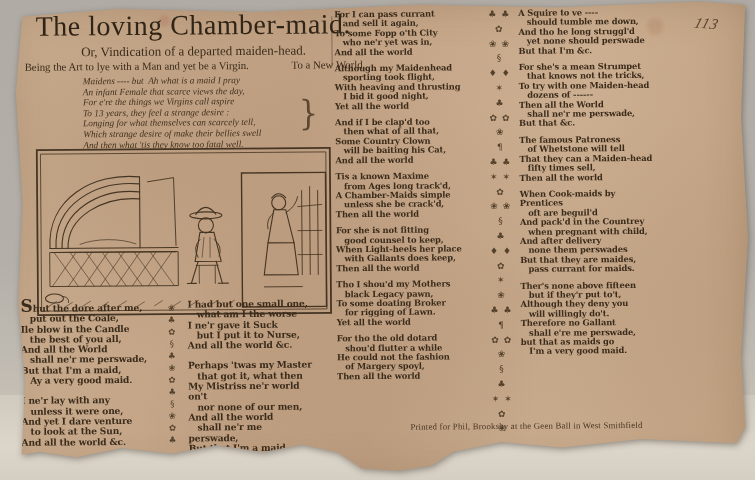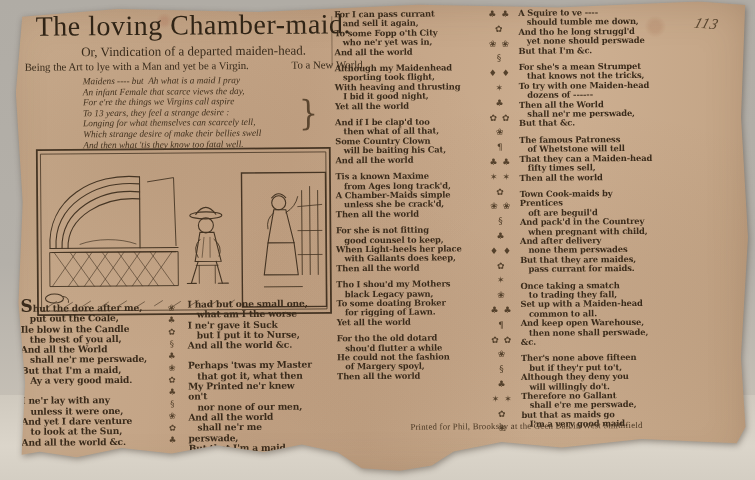--- a/index.html
+++ b/index.html
@@ -193,21 +193,21 @@
           <div class="stanza">
             <div class="line">I had but one small one,</div>
             <div class="line">   what am I the worse</div>
             <div class="line">I ne'r gave it Suck</div>
             <div class="line">   but I put it to Nurse,</div>
             <div class="line">And all the world &amp;c.</div>
           </div>
           <div class="stanza">
             <div class="line">Perhaps 'twas my Master</div>
             <div class="line">   that got it, what then</div>
-            <div class="line">My Printed ne'r knew on't</div>
+            <div class="line">My Mistriss ne'r world on't</div>
             <div class="line">   nor none of our men,</div>
             <div class="line">And all the world</div>
             <div class="line">   shall ne'r me perswade,</div>
             <div class="line">But that I'm a maid</div>
             <div class="line">   Ay a very good maid.</div>
           </div>
         </div>
 
       <div class="col col3">
           <div class="stanza">
@@ -309,36 +309,28 @@
             <div class="line">But that &amp;c.</div>
           </div>
           <div class="stanza">
             <div class="line">The famous Patroness</div>
             <div class="line">   of Whetstone will tell</div>
             <div class="line">That they can a Maiden-head</div>
             <div class="line">   fifty times sell,</div>
             <div class="line">Then all the world</div>
           </div>
           <div class="stanza">
-            <div class="line">Town Cook-maids by Prentices</div>
+            <div class="line">When Cook-maids by Prentices</div>
             <div class="line">   oft are beguil'd</div>
             <div class="line">And pack'd in the Countrey</div>
             <div class="line">   when pregnant with child,</div>
             <div class="line">And after delivery</div>
             <div class="line">   none them perswades</div>
             <div class="line">But that they are maides,</div>
             <div class="line">   pass currant for maids.</div>
-          </div>
-          <div class="stanza">
-            <div class="line">Once taking a smatch</div>
-            <div class="line">   to trading they fall,</div>
-            <div class="line">Set up with a Maiden-head</div>
-            <div class="line">   common to all.</div>
-            <div class="line">And keep open Warehouse,</div>
-            <div class="line">   then none shall perswade, &amp;c.</div>
           </div>
           <div class="stanza">
             <div class="line">Ther's none above fifteen</div>
             <div class="line">   but if they'r put to't,</div>
             <div class="line">Although they deny you</div>
             <div class="line">   will willingly do't.</div>
             <div class="line">Therefore no Gallant</div>
             <div class="line">   shall e're me perswade,</div>
             <div class="line">but that as maids go</div>
             <div class="line">   I'm a very good maid.</div>

